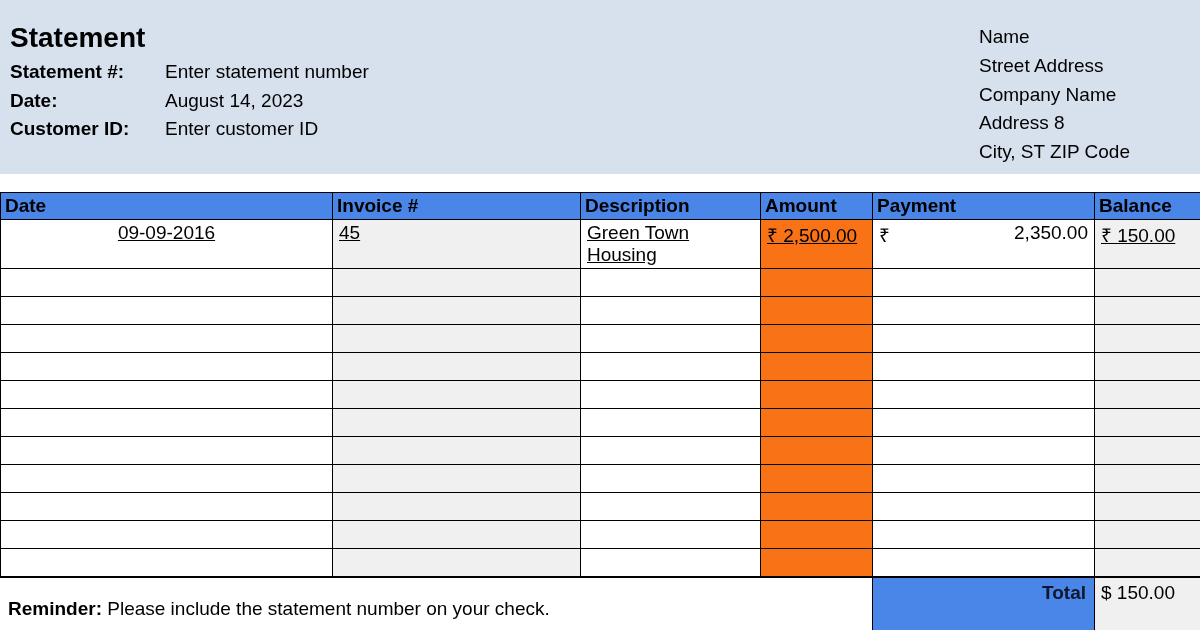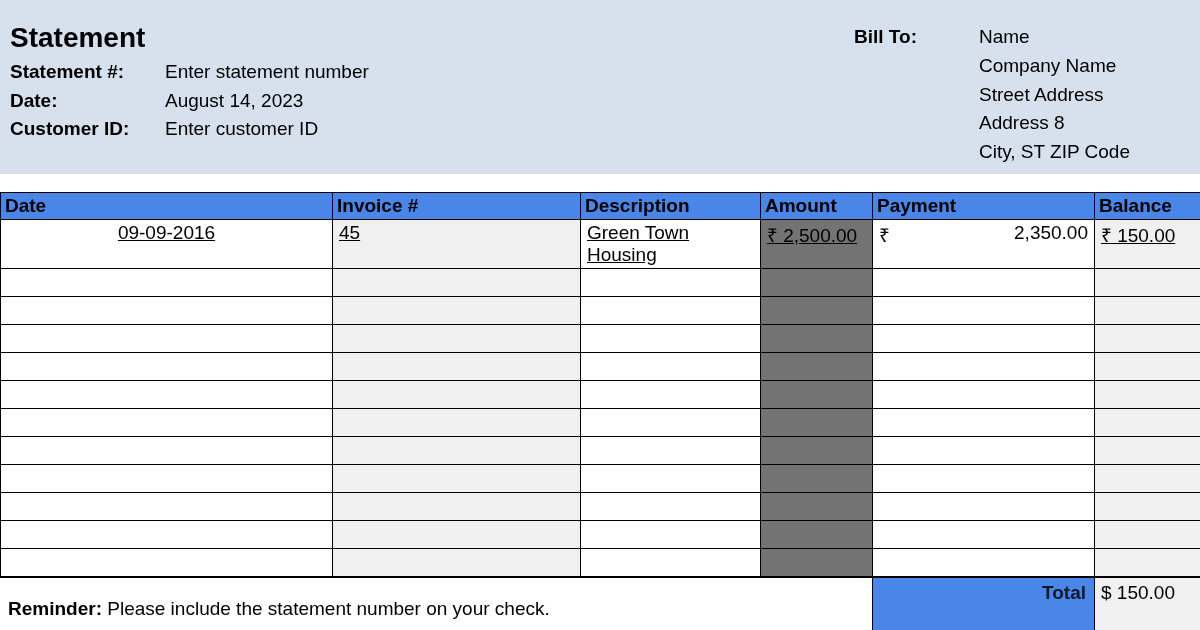--- a/index.html
+++ b/index.html
@@ -53,21 +53,21 @@
   }
   .col-date    { width: 332px; text-align: center; }
   .col-invoice { width: 248px; background: #f0f0f0; }
   .col-desc    { width: 180px; }
   .col-amount  { width: 112px; background: #f0f0f0; }
   .col-payment { width: 222px; }
   .col-balance { width: 106px; background: #f0f0f0; }
   td.c-date    { text-align: center; vertical-align: middle;}
   td.c-invoice { background: #f0f0f0; padding-left: 12px; vertical-align: middle;}
   td.c-desc    { }
-  td.c-amount  { background: #737373; white-space: nowrap;}
+  td.c-amount  { background: #f97316; white-space: nowrap;}
   td.c-payment { white-space: nowrap; position: relative;}
   td.c-balance { background: #f0f0f0; white-space: nowrap;}
   .cur-left { float:left; }
   .cur-right { float:right; }
   .row-tall td { height: 50px; text-decoration: underline; }
   .footer {
     display: flex;
     border-top: 1px solid #000;
   }
   .reminder {
@@ -106,25 +106,24 @@
       <div class="meta-label">Date:</div>
       <div class="meta-value">August 14, 2023</div>
     </div>
     <div class="meta-row">
       <div class="meta-label">Customer ID:</div>
       <div class="meta-value">Enter customer ID</div>
     </div>
   </div>
   <div class="right-col" style="padding-top:30px;">
     <div class="bill-row">
-      <div class="bill-label">Bill To:</div>
       <div class="bill-lines">
         <div>Name</div>
+        <div>Street Address</div>
         <div>Company Name</div>
-        <div>Street Address</div>
         <div>Address 8</div>
         <div>City, ST  ZIP Code</div>
       </div>
     </div>
   </div>
 </div>
 
 <div class="gap"></div>
 
 <table class="main">

